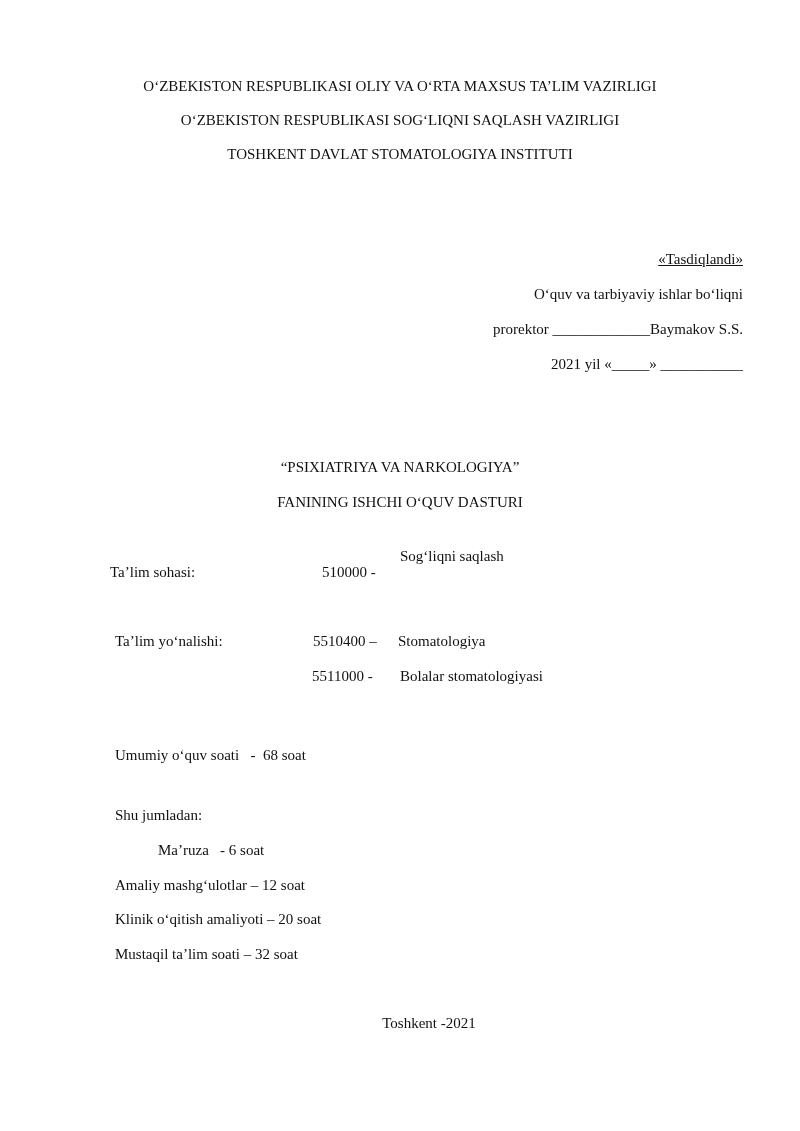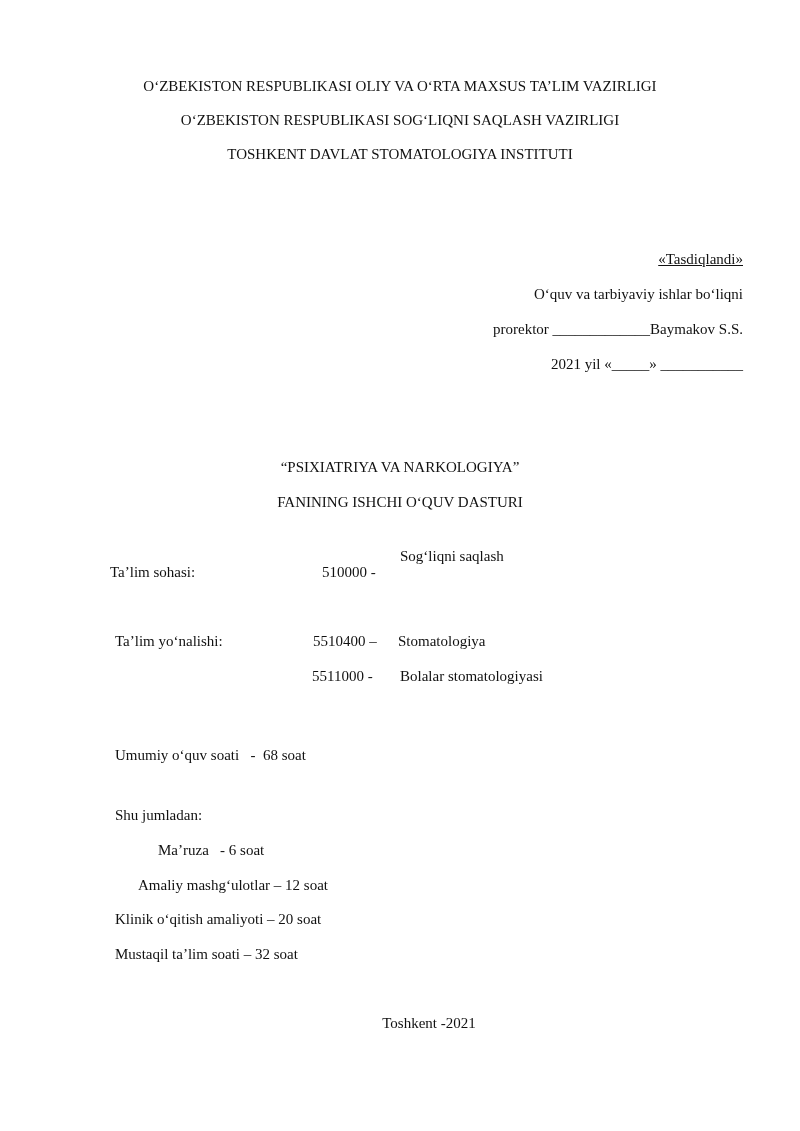--- a/index.html
+++ b/index.html
@@ -41,17 +41,17 @@
 
 <div class="abs" style="top:632px; left:115px;">Ta’lim yo‘nalishi:</div>
 <div class="abs" style="top:632px; left:313px;">5510400 –</div>
 <div class="abs" style="top:632px; left:398px;">Stomatologiya</div>
 <div class="abs" style="top:667px; left:312px;">5511000 -</div>
 <div class="abs" style="top:667px; left:400px;">Bolalar stomatologiyasi</div>
 
 <div class="abs" style="top:746px; left:115px;">Umumiy o‘quv soati   -  68 soat</div>
 <div class="abs" style="top:806px; left:115px;">Shu jumladan:</div>
 <div class="abs" style="top:841px; left:115px;margin-left:43px;">Ma’ruza   - 6 soat</div>
-<div class="abs" style="top:876px; left:115px;margin-left:23px;">Amaliy mashg‘ulotlar – 12 soat</div>
+<div class="abs" style="top:876px; left:115px;">Amaliy mashg‘ulotlar – 12 soat</div>
 <div class="abs" style="top:910px; left:115px;">Klinik o‘qitish amaliyoti – 20 soat</div>
 <div class="abs" style="top:945px; left:115px;">Mustaqil ta’lim soati – 32 soat</div>
 
 <div class="abs" style="top:1014px; left:0; width:858px; text-align:center;">Toshkent -2021</div>
 
 </body></html>

